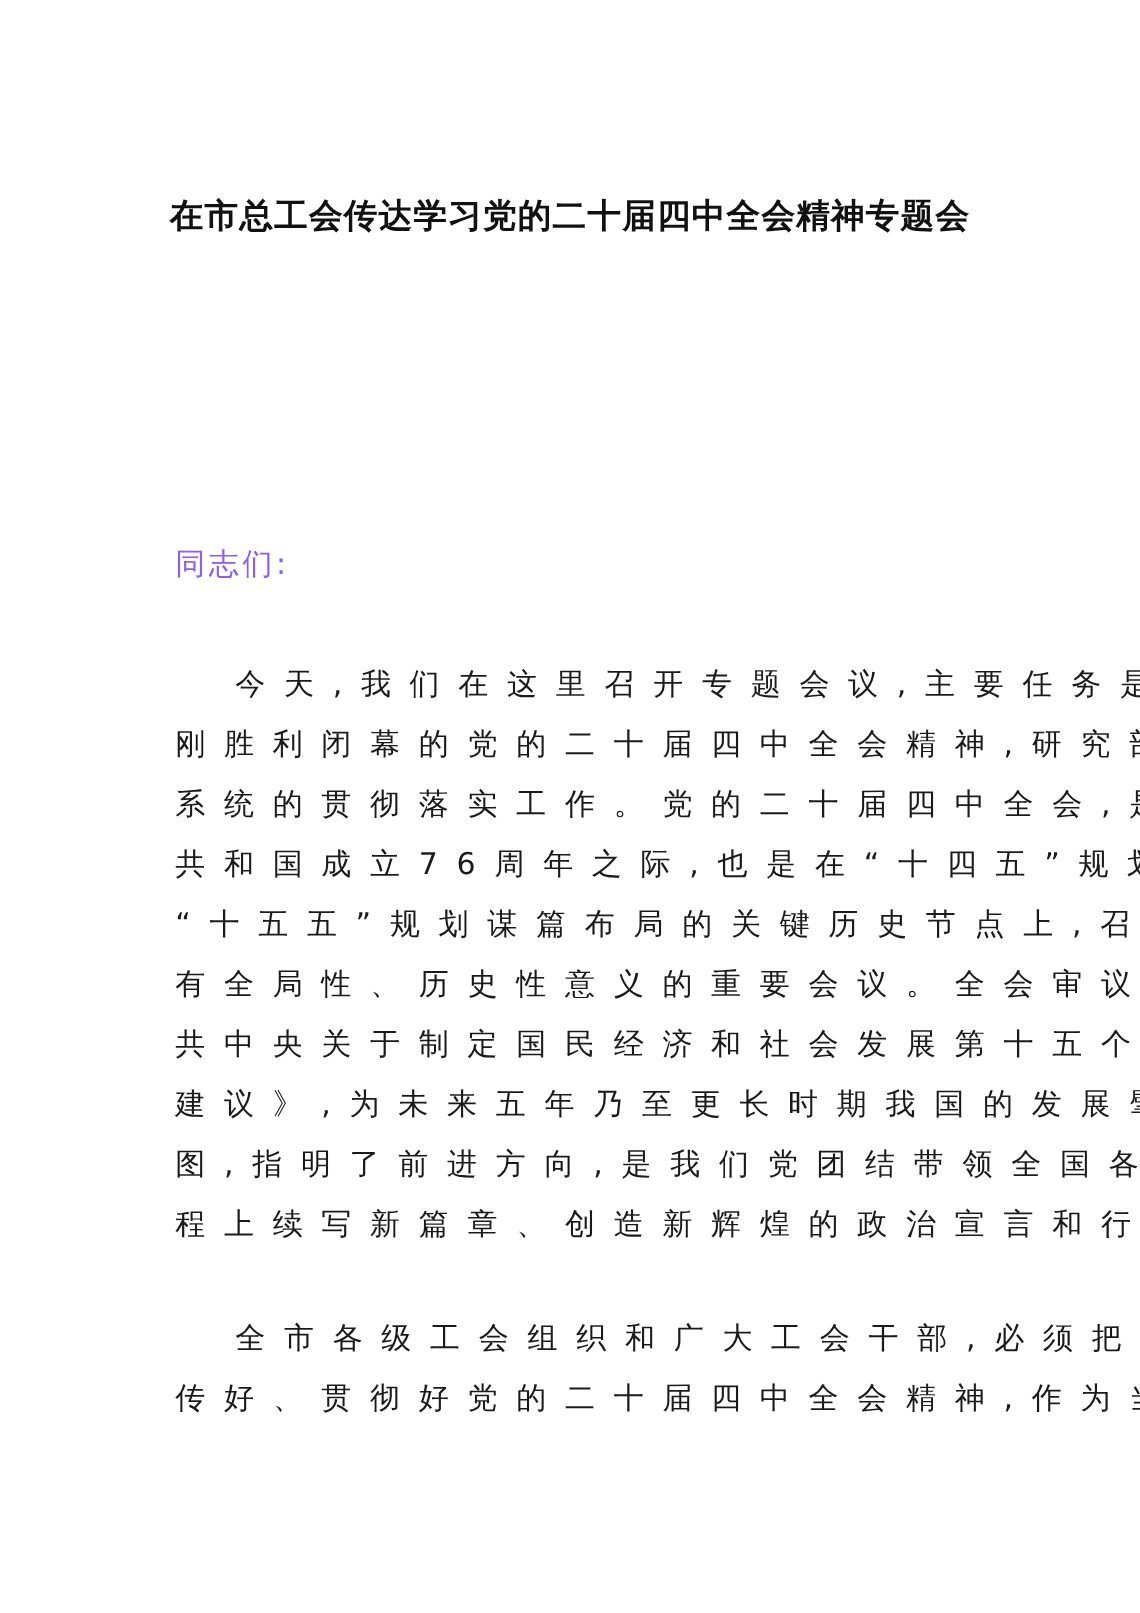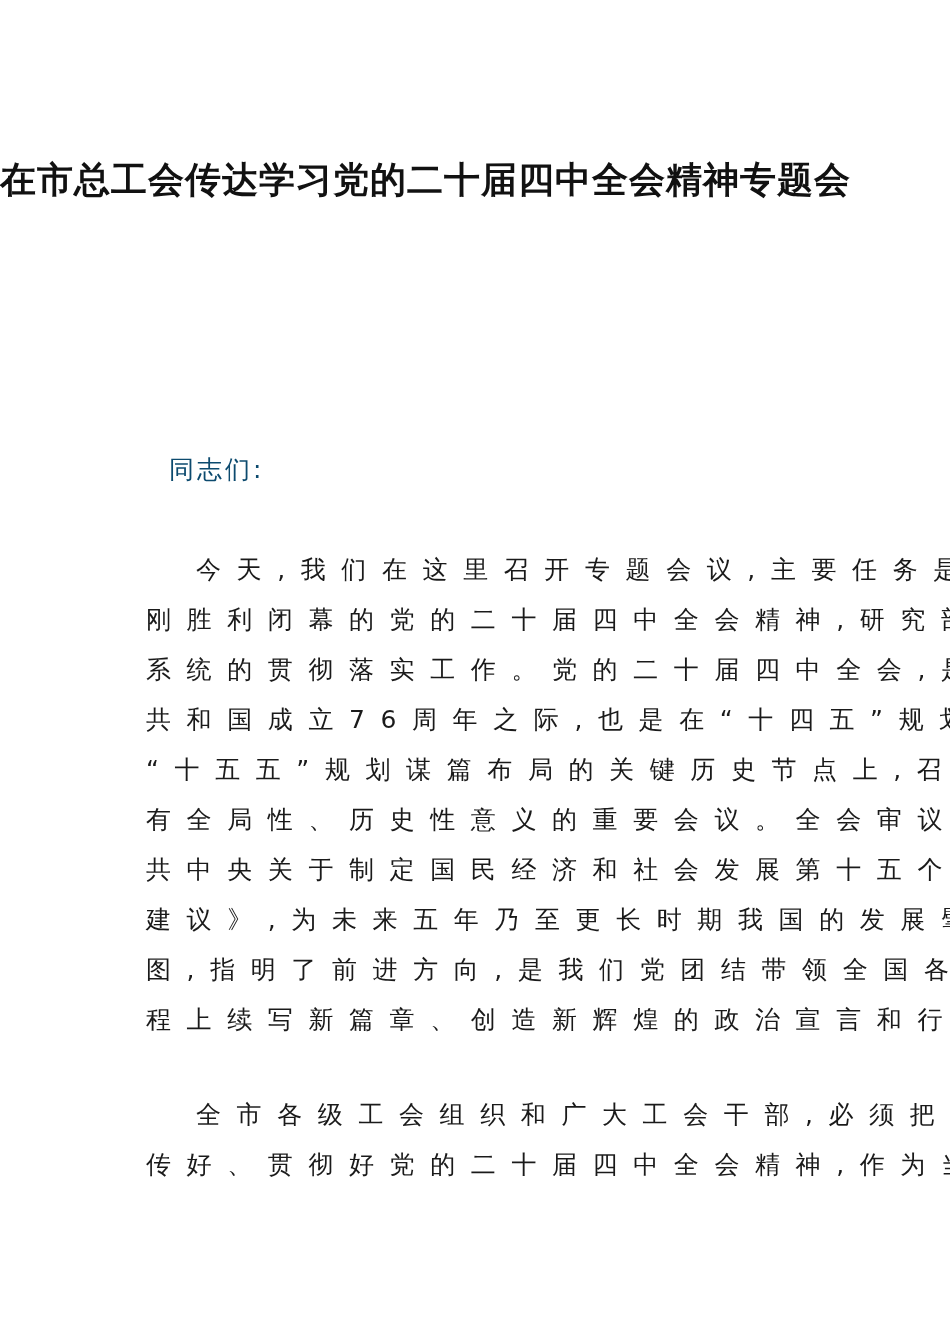--- a/index.html
+++ b/index.html
@@ -18,22 +18,22 @@
     .page {
       position: absolute;
       left: 0; top: 0;
       width: 950px; height: 1344px;
       background: #ffffff;
     }
     .title-line {
       position: absolute;
       left: 0;
       width: 950px;
-      text-align: left;
-      font-size: 36px;
+      text-align: center;
+      font-size: 28px;
       font-weight: bold;
       letter-spacing: 1px;
       white-space: nowrap;
       line-height: 36px;
     }
     .title-line.l1 { top: 162px; }
     .title-line.l2 { top: 280px; }
     .body-line {
       position: absolute;
       left: 146px;
@@ -44,22 +44,21 @@
       letter-spacing: 15.6px;
       color: #1a1a1a;
     }
     .salutation {
       position: absolute;
       left: 146px;
       top: 453px;
       font-size: 25px;
       line-height: 34px;
       letter-spacing: 3px;
-      color: #0c4a6e;
-      margin-left: 23px;
+      color: #8b5cf6;
     }
     .indent { padding-left: 50px; }
   </style>
 </head>
 <body>
 
 <div class="page">
 
   <div class="title-line l1">在市总工会传达学习党的二十届四中全会精神专题会</div>
 

